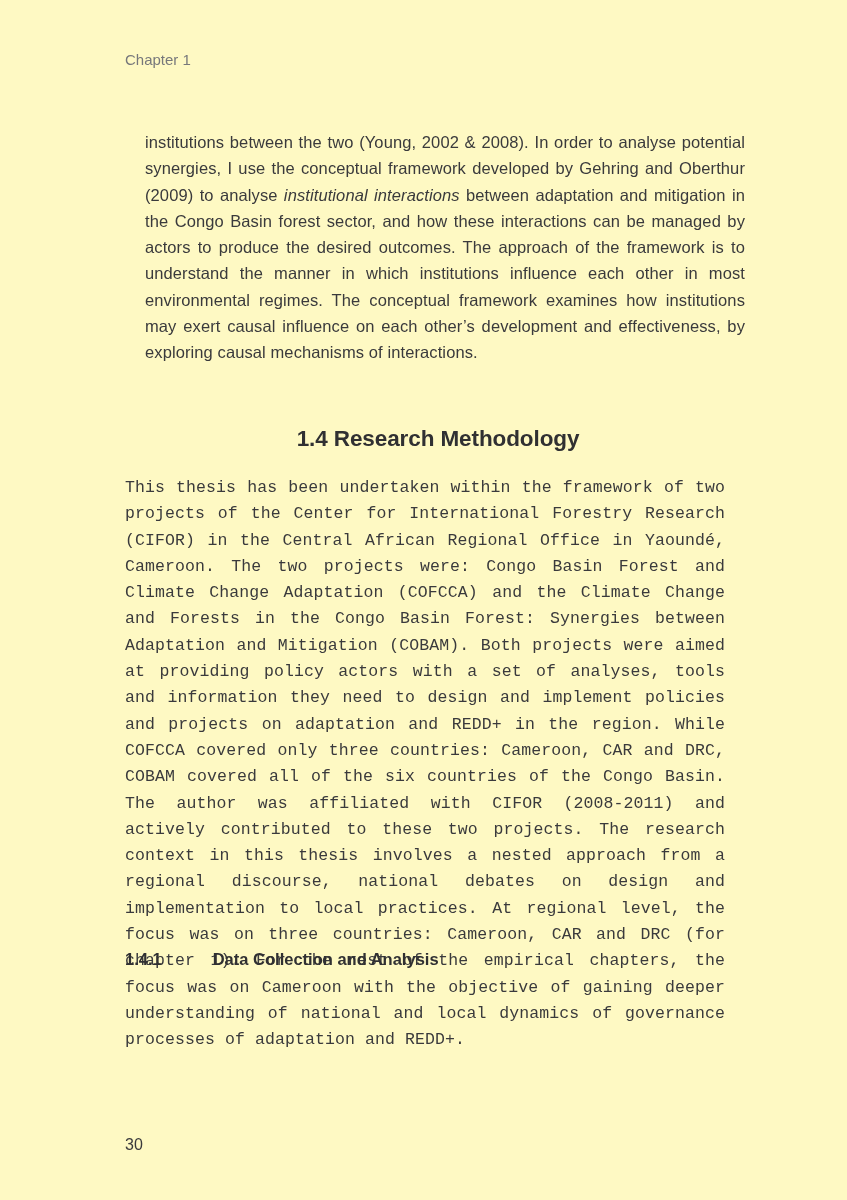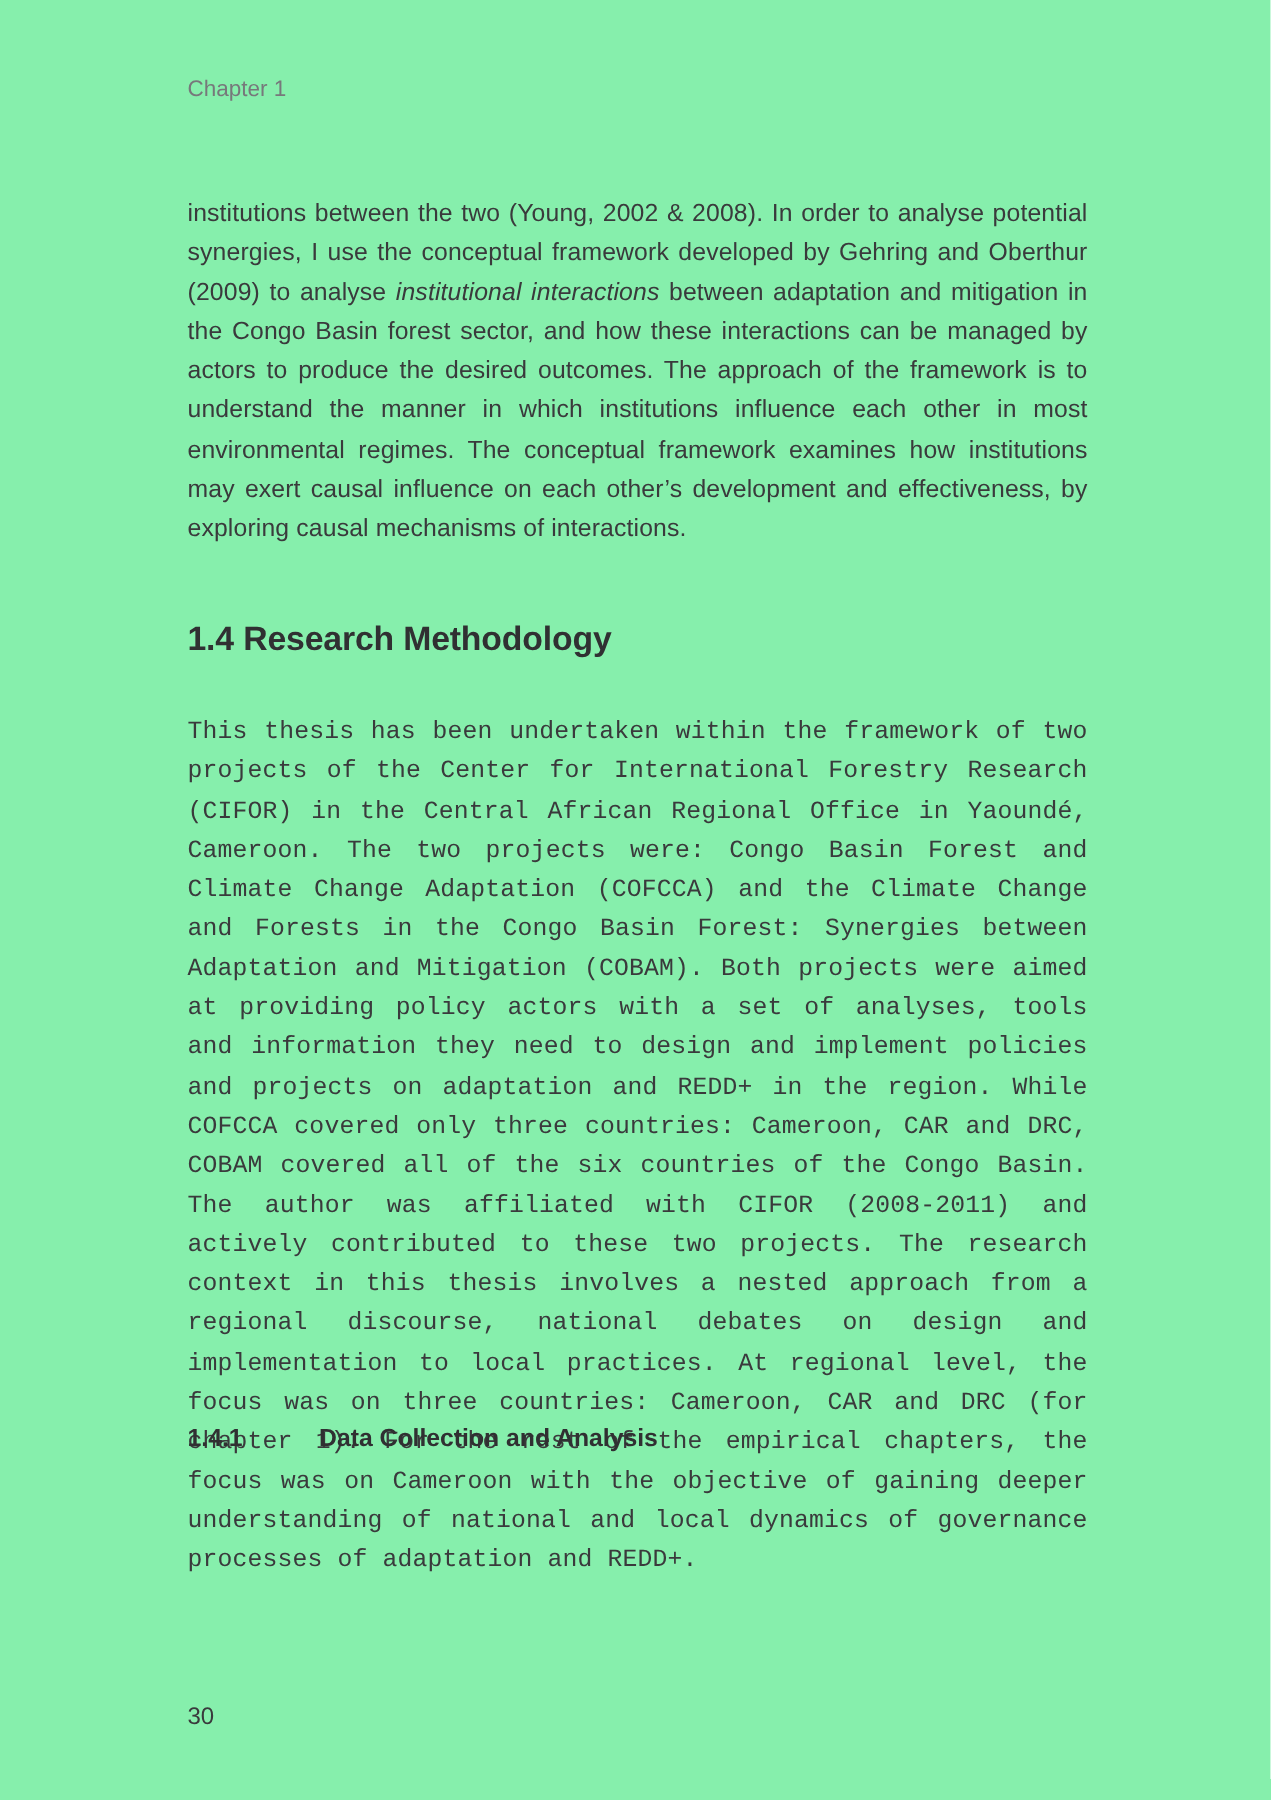--- a/index.html
+++ b/index.html
@@ -4,21 +4,21 @@
 <style>
   html, body {
     margin: 0;
     padding: 0;
     background: #ffffff;
   }
   .page {
     position: relative;
     width: 847px;
     height: 1200px;
-    background: #86efac;
+    background: #fef9c3;
     overflow: hidden;
     font-family: "Liberation Sans", "DejaVu Sans", sans-serif;
     color: #3a3a3c;
   }
   .running-header {
     position: absolute;
     left: 125px;
     top: 51px;
     font-size: 15px;
     line-height: 18px;
@@ -32,32 +32,33 @@
     font-size: 16.5px;
     letter-spacing: 0.1px;
     line-height: 26.3px;
     text-align: justify;
     text-justify: inter-word;
     color: #3a3a3c;
   }
   .para em {
     font-style: italic;
   }
-  .para1 { top: 129px; }
+  .para1 { top: 129px; margin-left: 20px; }
   .section-heading {
     position: absolute;
     left: 125px;
     top: 411px;
     width: 600px;
-    margin: 0;
+    margin: 13px;
     font-size: 22.5px;
     line-height: 29px;
     font-weight: 700;
     letter-spacing: -0.1px;
     color: #303032;
+    text-align: center;
   }
   .para2 { top: 475px; font-family: Liberation Mono, monospace; }
   .subsection-heading {
     position: absolute;
     left: 125px;
     top: 947px;
     width: 600px;
     margin: 0;
     font-size: 16.5px;
     line-height: 24px;

